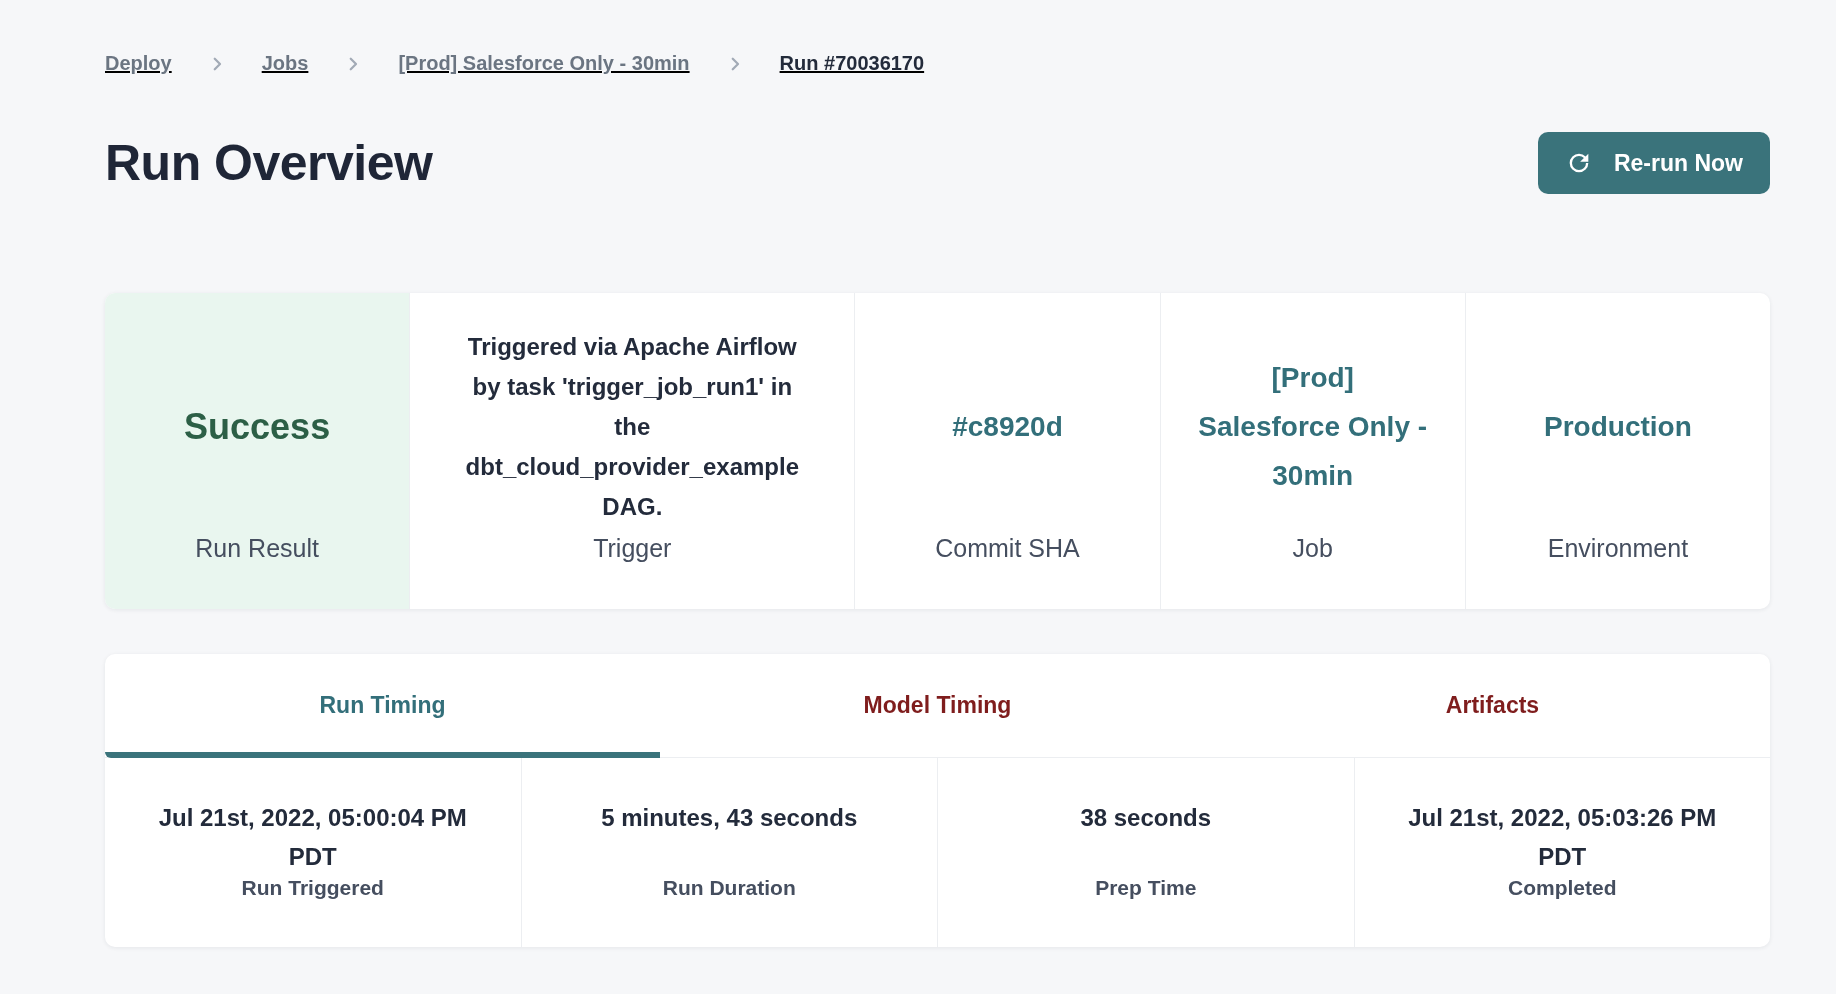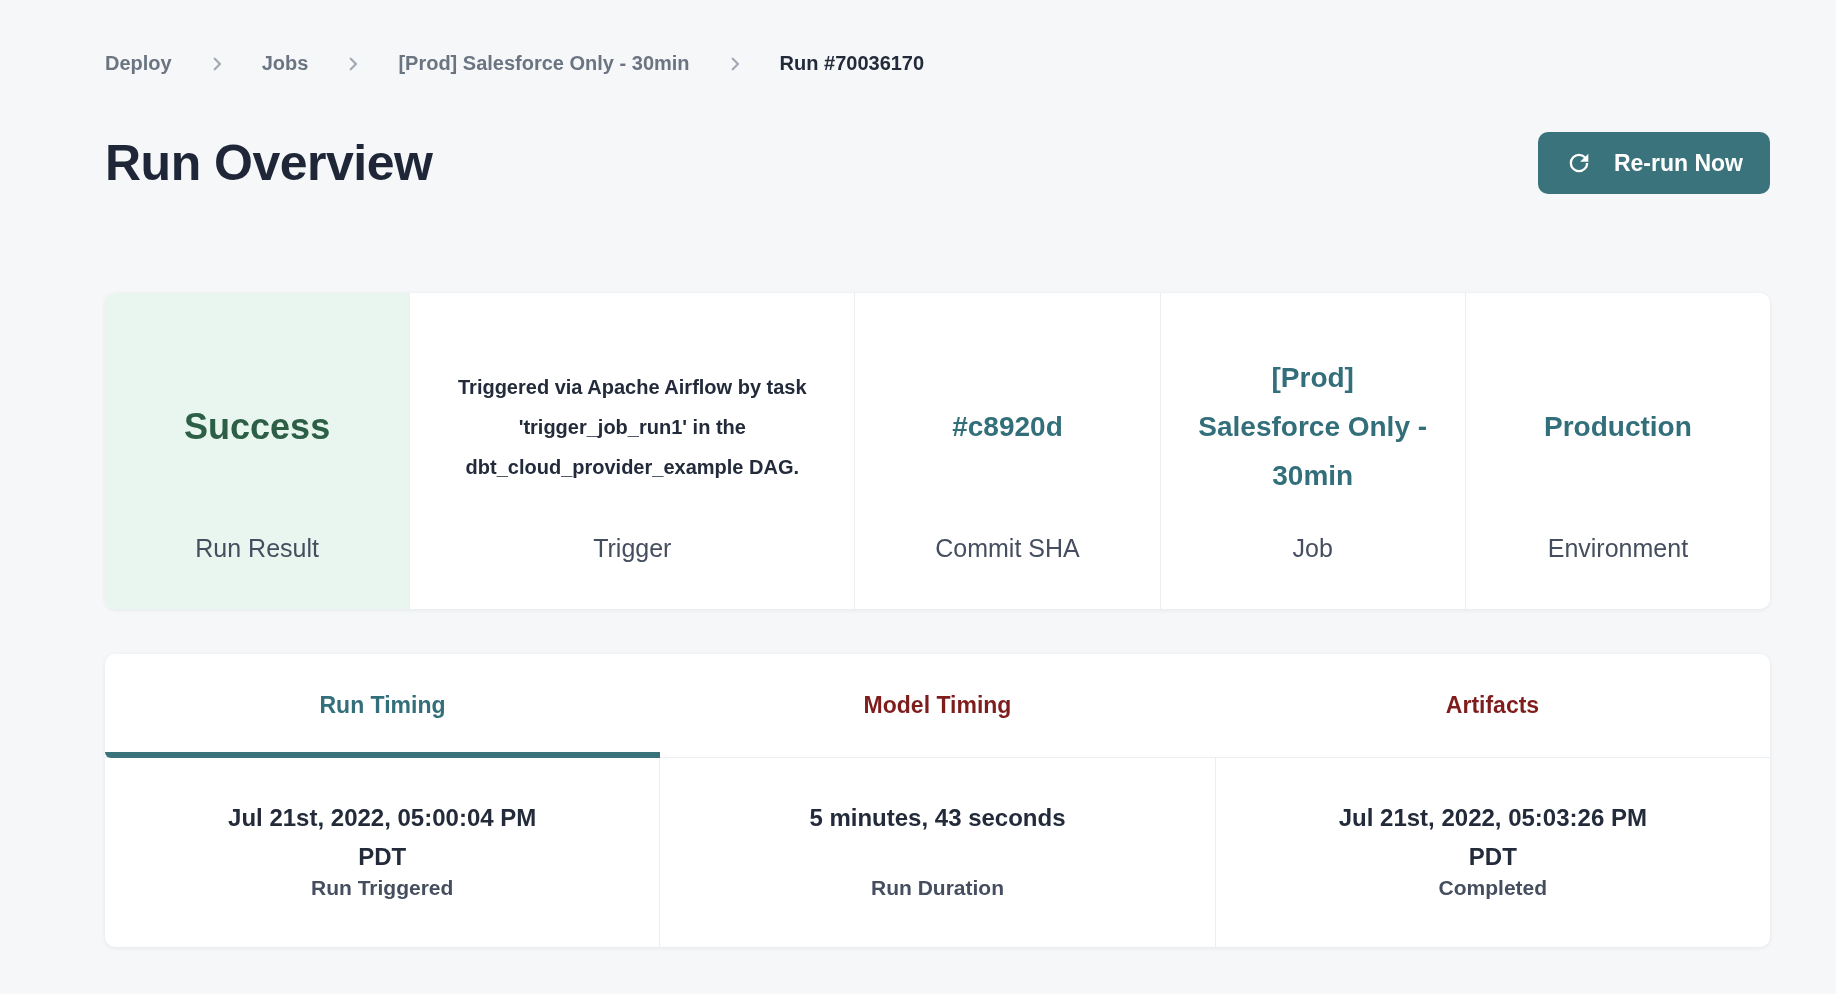--- a/index.html
+++ b/index.html
@@ -17,21 +17,21 @@
   *{box-sizing:border-box;margin:0;padding:0;}
   html,body{width:1836px;height:994px;overflow:hidden;}
   body{
     background:var(--page_bg);
     font-family:"Liberation Sans", sans-serif;
     -webkit-font-smoothing:antialiased;
   }
   .page{padding:0 66px 0 105px;width:100%;height:100%;}
 
   
-  .breadcrumb{padding-top:52px;display:flex;align-items:center;gap:36px;}
+  .breadcrumb{padding-top:52px;display:flex;align-items:center;gap:36px;text-decoration:underline;}
   .crumb{font-size:20px;font-weight:600;color:var(--breadcrumb_gray);white-space:nowrap;cursor:pointer;}
   .crumb.current{color:var(--text_dark);font-weight:700;cursor:default;}
   .crumb-sep{display:flex;align-items:center;}
 
   
   .header{margin-top:56px;display:flex;align-items:center;justify-content:space-between;height:64px;}
   .page-title{font-size:50px;font-weight:700;color:#1F2637;letter-spacing:-0.5px;}
   .rerun-btn{
     display:flex;align-items:center;gap:21px;
     background:var(--accent);color:#fff;border:none;cursor:pointer;
@@ -45,21 +45,21 @@
     background:var(--card_bg);border-radius:10px;
     box-shadow:0 1px 4px rgba(25,35,50,0.08);
   }
   .stat{flex:1;display:flex;flex-direction:column;min-width:0;}
   .stat + .stat{border-left:1px solid var(--divider);}
   .stat.wide{flex:1.46;}
   .stat.success{background:var(--success_bg);border-radius:10px 0 0 10px;}
   .stat-value-wrap{flex:1;display:flex;align-items:center;justify-content:center;padding:26px 16px 0;}
   .stat-value{font-size:28px;font-weight:700;text-align:center;line-height:44px;}
   .value-success{color:var(--success_text);font-size:36px;}
-  .value-dark{color:var(--text_dark);font-size:20px;line-height:40px;max-width:350px;}
+  .value-dark{color:var(--text_dark);font-size:24px;line-height:40px;max-width:350px;}
   .value-link{color:var(--link);cursor:pointer;}
   .value-job{max-width:230px;line-height:49px;}
   .stat-label{text-align:center;padding-bottom:46px;font-size:25px;font-weight:400;color:var(--text_label);}
 
   
   .panel{
     margin-top:45px;background:var(--card_bg);border-radius:10px;
     box-shadow:0 1px 4px rgba(25,35,50,0.08);
   }
   .tabs{display:flex;height:104px;border-bottom:1px solid var(--divider);}
@@ -168,19 +168,23 @@
     <div class="timing">
       <div class="timing-cell">
         <div class="timing-value">Jul 21st, 2022, 05:00:04 PM PDT</div>
         <div class="timing-label">Run Triggered</div>
       </div>
       <div class="timing-cell">
         <div class="timing-value">5 minutes, 43 seconds</div>
         <div class="timing-label">Run Duration</div>
       </div>
       <div class="timing-cell">
+        <div class="timing-value">38 seconds</div>
+        <div class="timing-label">Prep Time</div>
+      </div>
+      <div class="timing-cell">
         <div class="timing-value">Jul 21st, 2022, 05:03:26 PM PDT</div>
         <div class="timing-label">Completed</div>
       </div>
     </div>
   </section>
 
 </div>
 
 </body></html>

